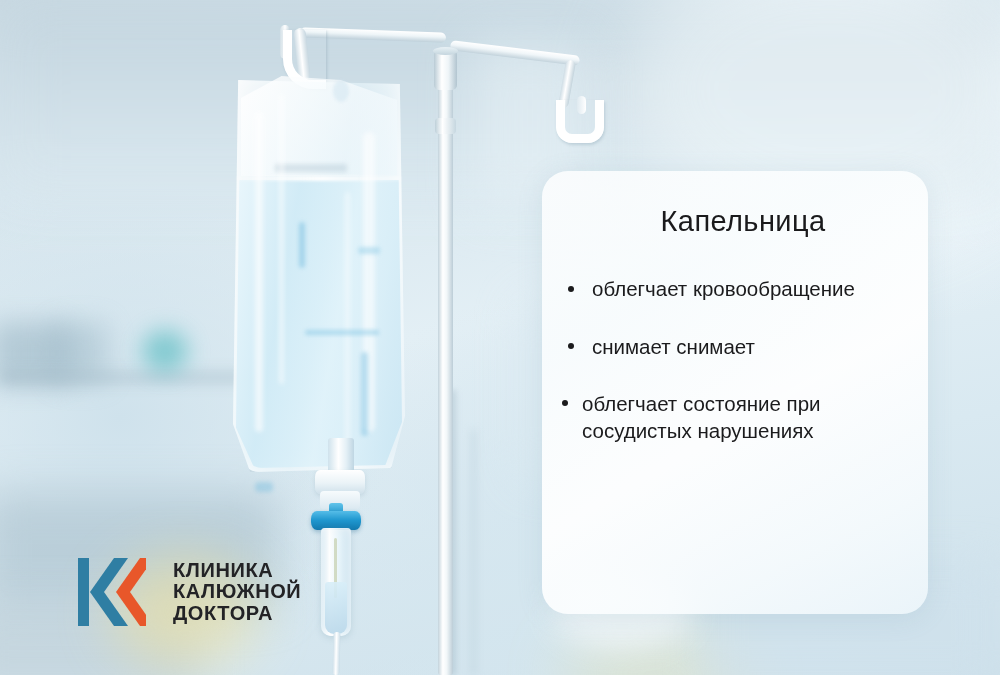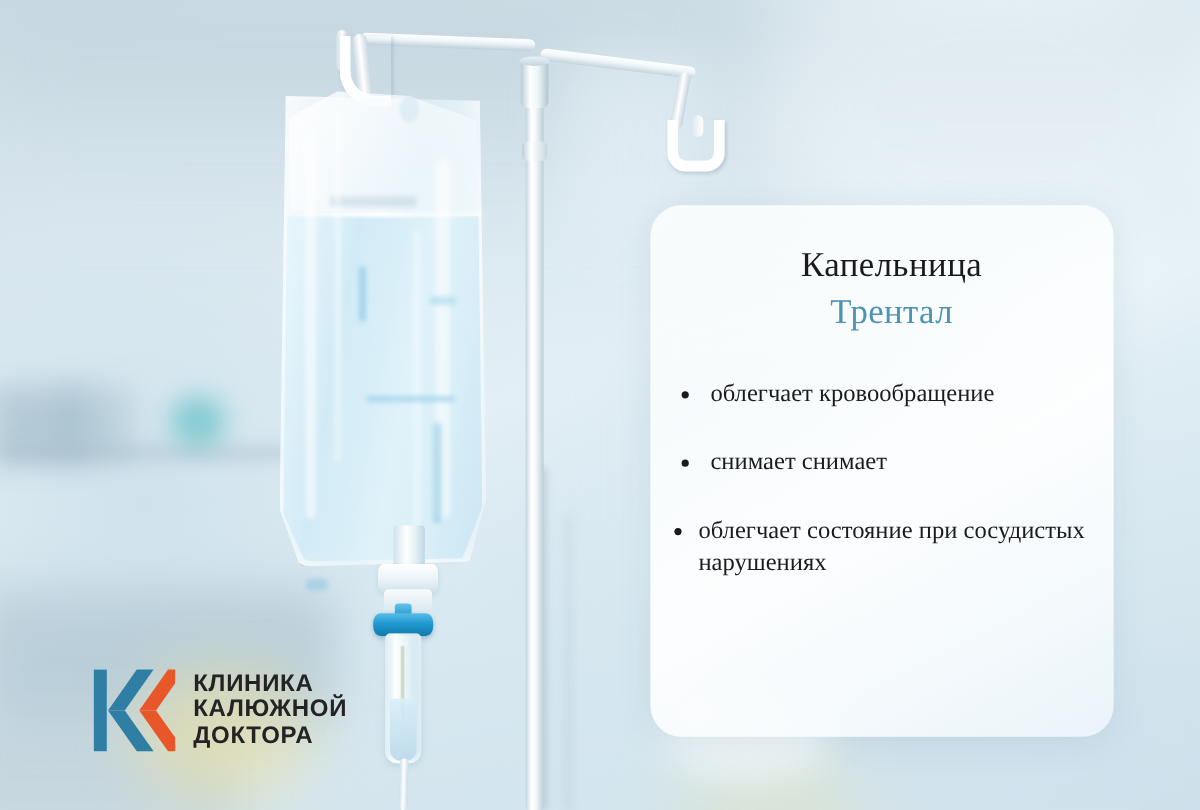--- a/index.html
+++ b/index.html
@@ -339,21 +339,20 @@
                 rgba(248,252,254,.88) 80%,
                 rgba(240,248,252,.82) 100%);
     box-shadow: 0 4px 26px rgba(120,155,175,.16);
     overflow: hidden;
   }
   .card-inner {
     position: absolute;
     inset: 0;
     padding: 34px 10px 26px 26px;
     box-sizing: border-box;
-    font-family: Liberation Serif, serif;
   }
   .card-title {
     text-align: center;
     font-size: 29px;
     font-weight: 300;
     letter-spacing: .4px;
     color: #1a1a1c;
     line-height: 1.12;
     margin: 0;
   }
@@ -392,21 +391,21 @@
     border-radius: 50%;
   }
   .b3 .dot { left: -6px; }
 
   
   .logo {
     position: absolute;
     left: 78px; top: 556px;
     display: flex;
     align-items: center;
-    gap: 15px;
+    gap: 27px;
   }
   .logo-mark { width: 68px; height: 72px; display: block; }
   .logo-text {
     display: flex;
     flex-direction: column;
     line-height: 1.08;
   }
   .logo-line {
     font-size: 20px;
     font-weight: 700;
@@ -476,21 +475,20 @@
   <div class="blue-cap-stem"></div>
   <div class="blue-cap"></div>
   <div class="chamber"></div>
   <div class="chamber-needle"></div>
   <div class="chamber-fluid"></div>
   <div class="tube"></div>
 
   <div class="card">
     <div class="card-inner">
       <h1 class="card-title">Капельница</h1>
-      <h2 class="card-subtitle">Трентал</h2>
       <ul class="bullets">
         <li class="bullet b1">
           <span class="dot"></span>
           <span>облегчает кровообращение</span>
         </li>
         <li class="bullet b2">
           <span class="dot"></span>
           <span>снимает снимает</span>
         </li>
         <li class="bullet b3">

